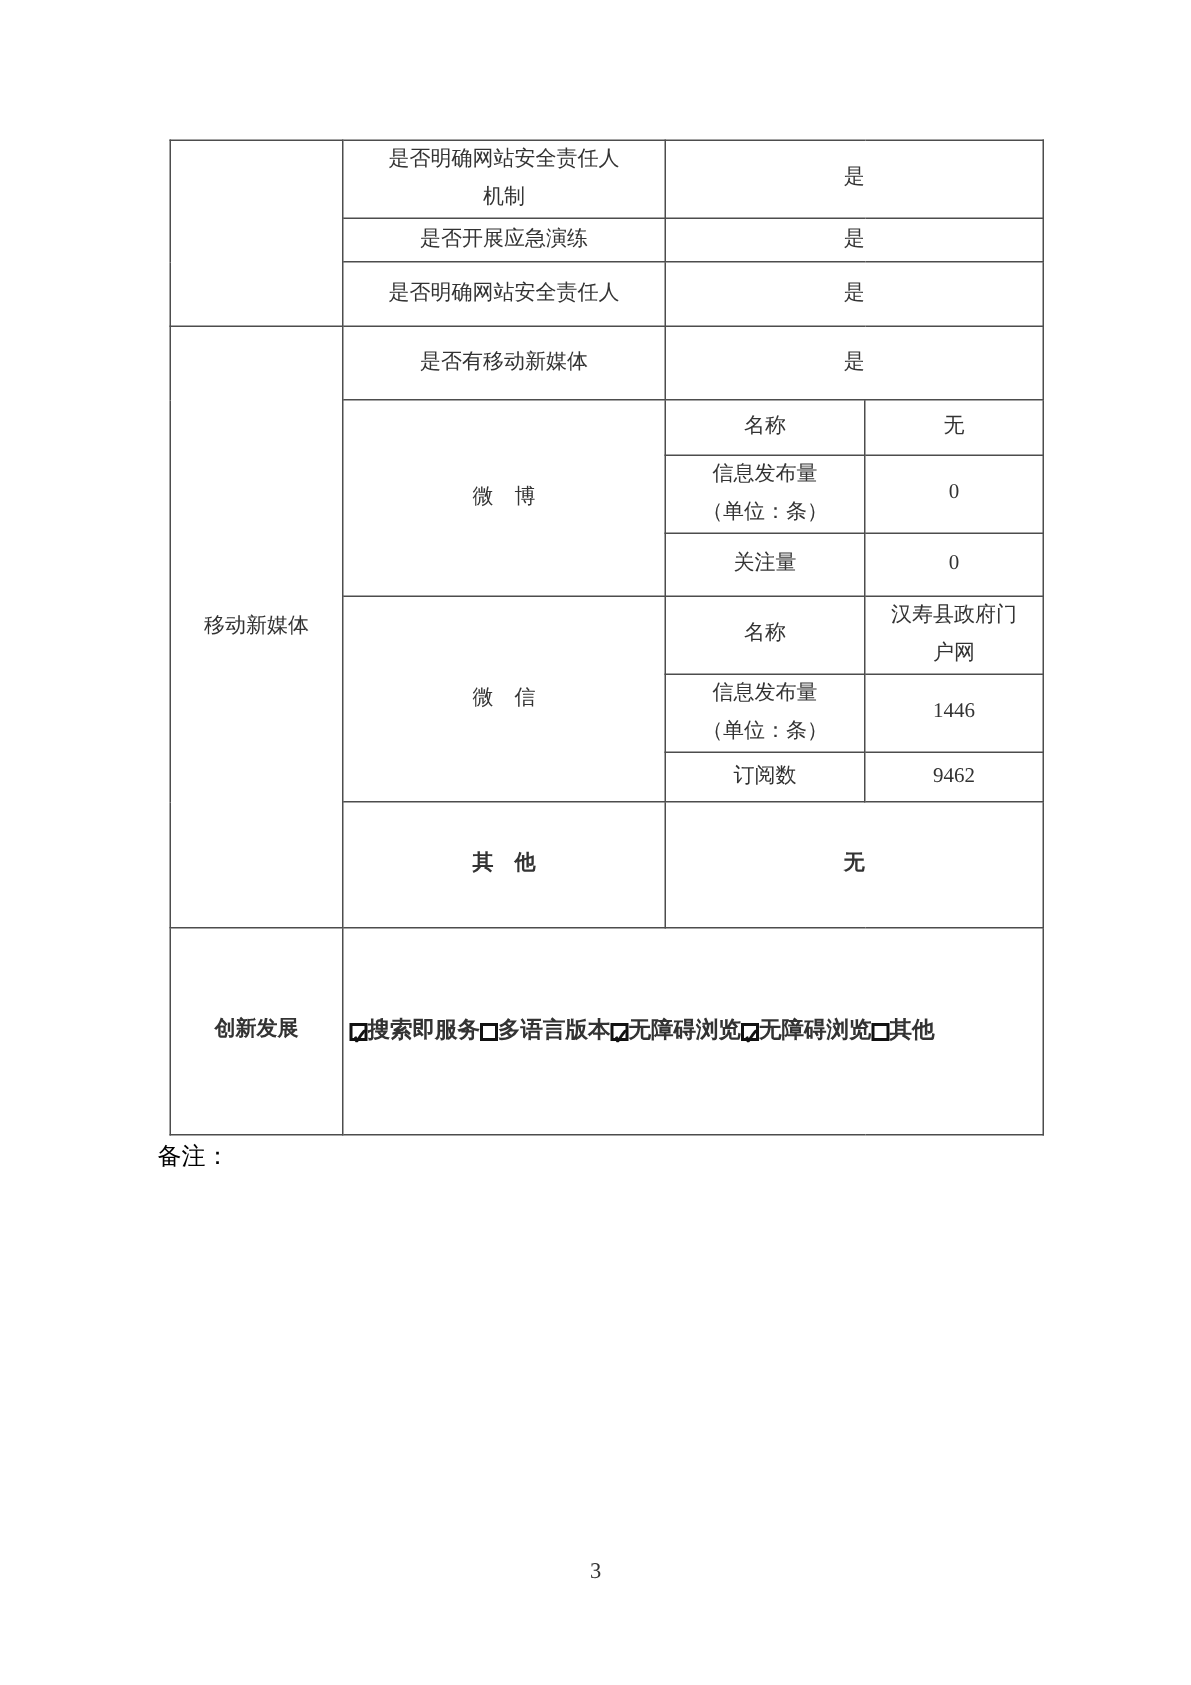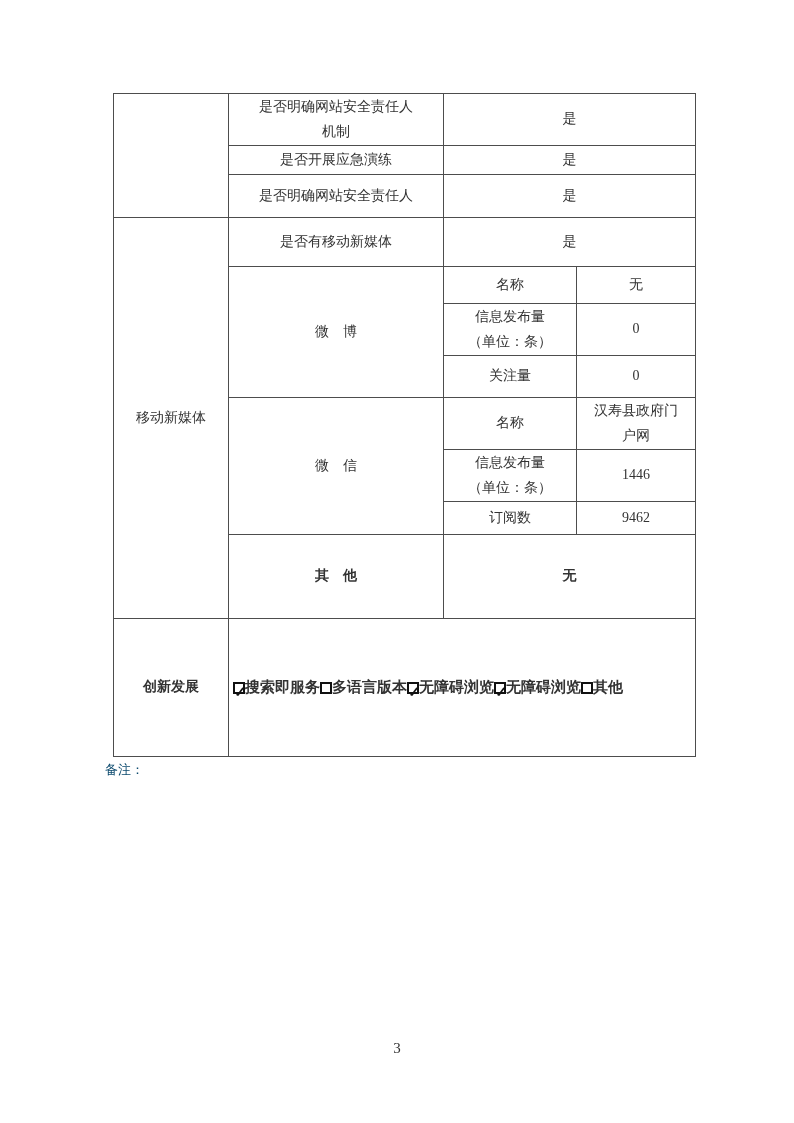--- a/index.html
+++ b/index.html
@@ -62,22 +62,22 @@
     left: -1px;
     top: -5px;
     font-size: 15px;
     font-weight: bold;
     color: #111111;
   }
   .notes {
     position: absolute;
     left: 105px;
     top: 761px;
-    font-size: 13px;
-    color: #0c4a6e;
+    font-size: 16px;
+    color: #000000;
   }
   .page-number {
     position: absolute;
     left: 0;
     top: 1040px;
     width: 100%;
     text-align: center;
     font-size: 15px;
     color: #333333;
   }

